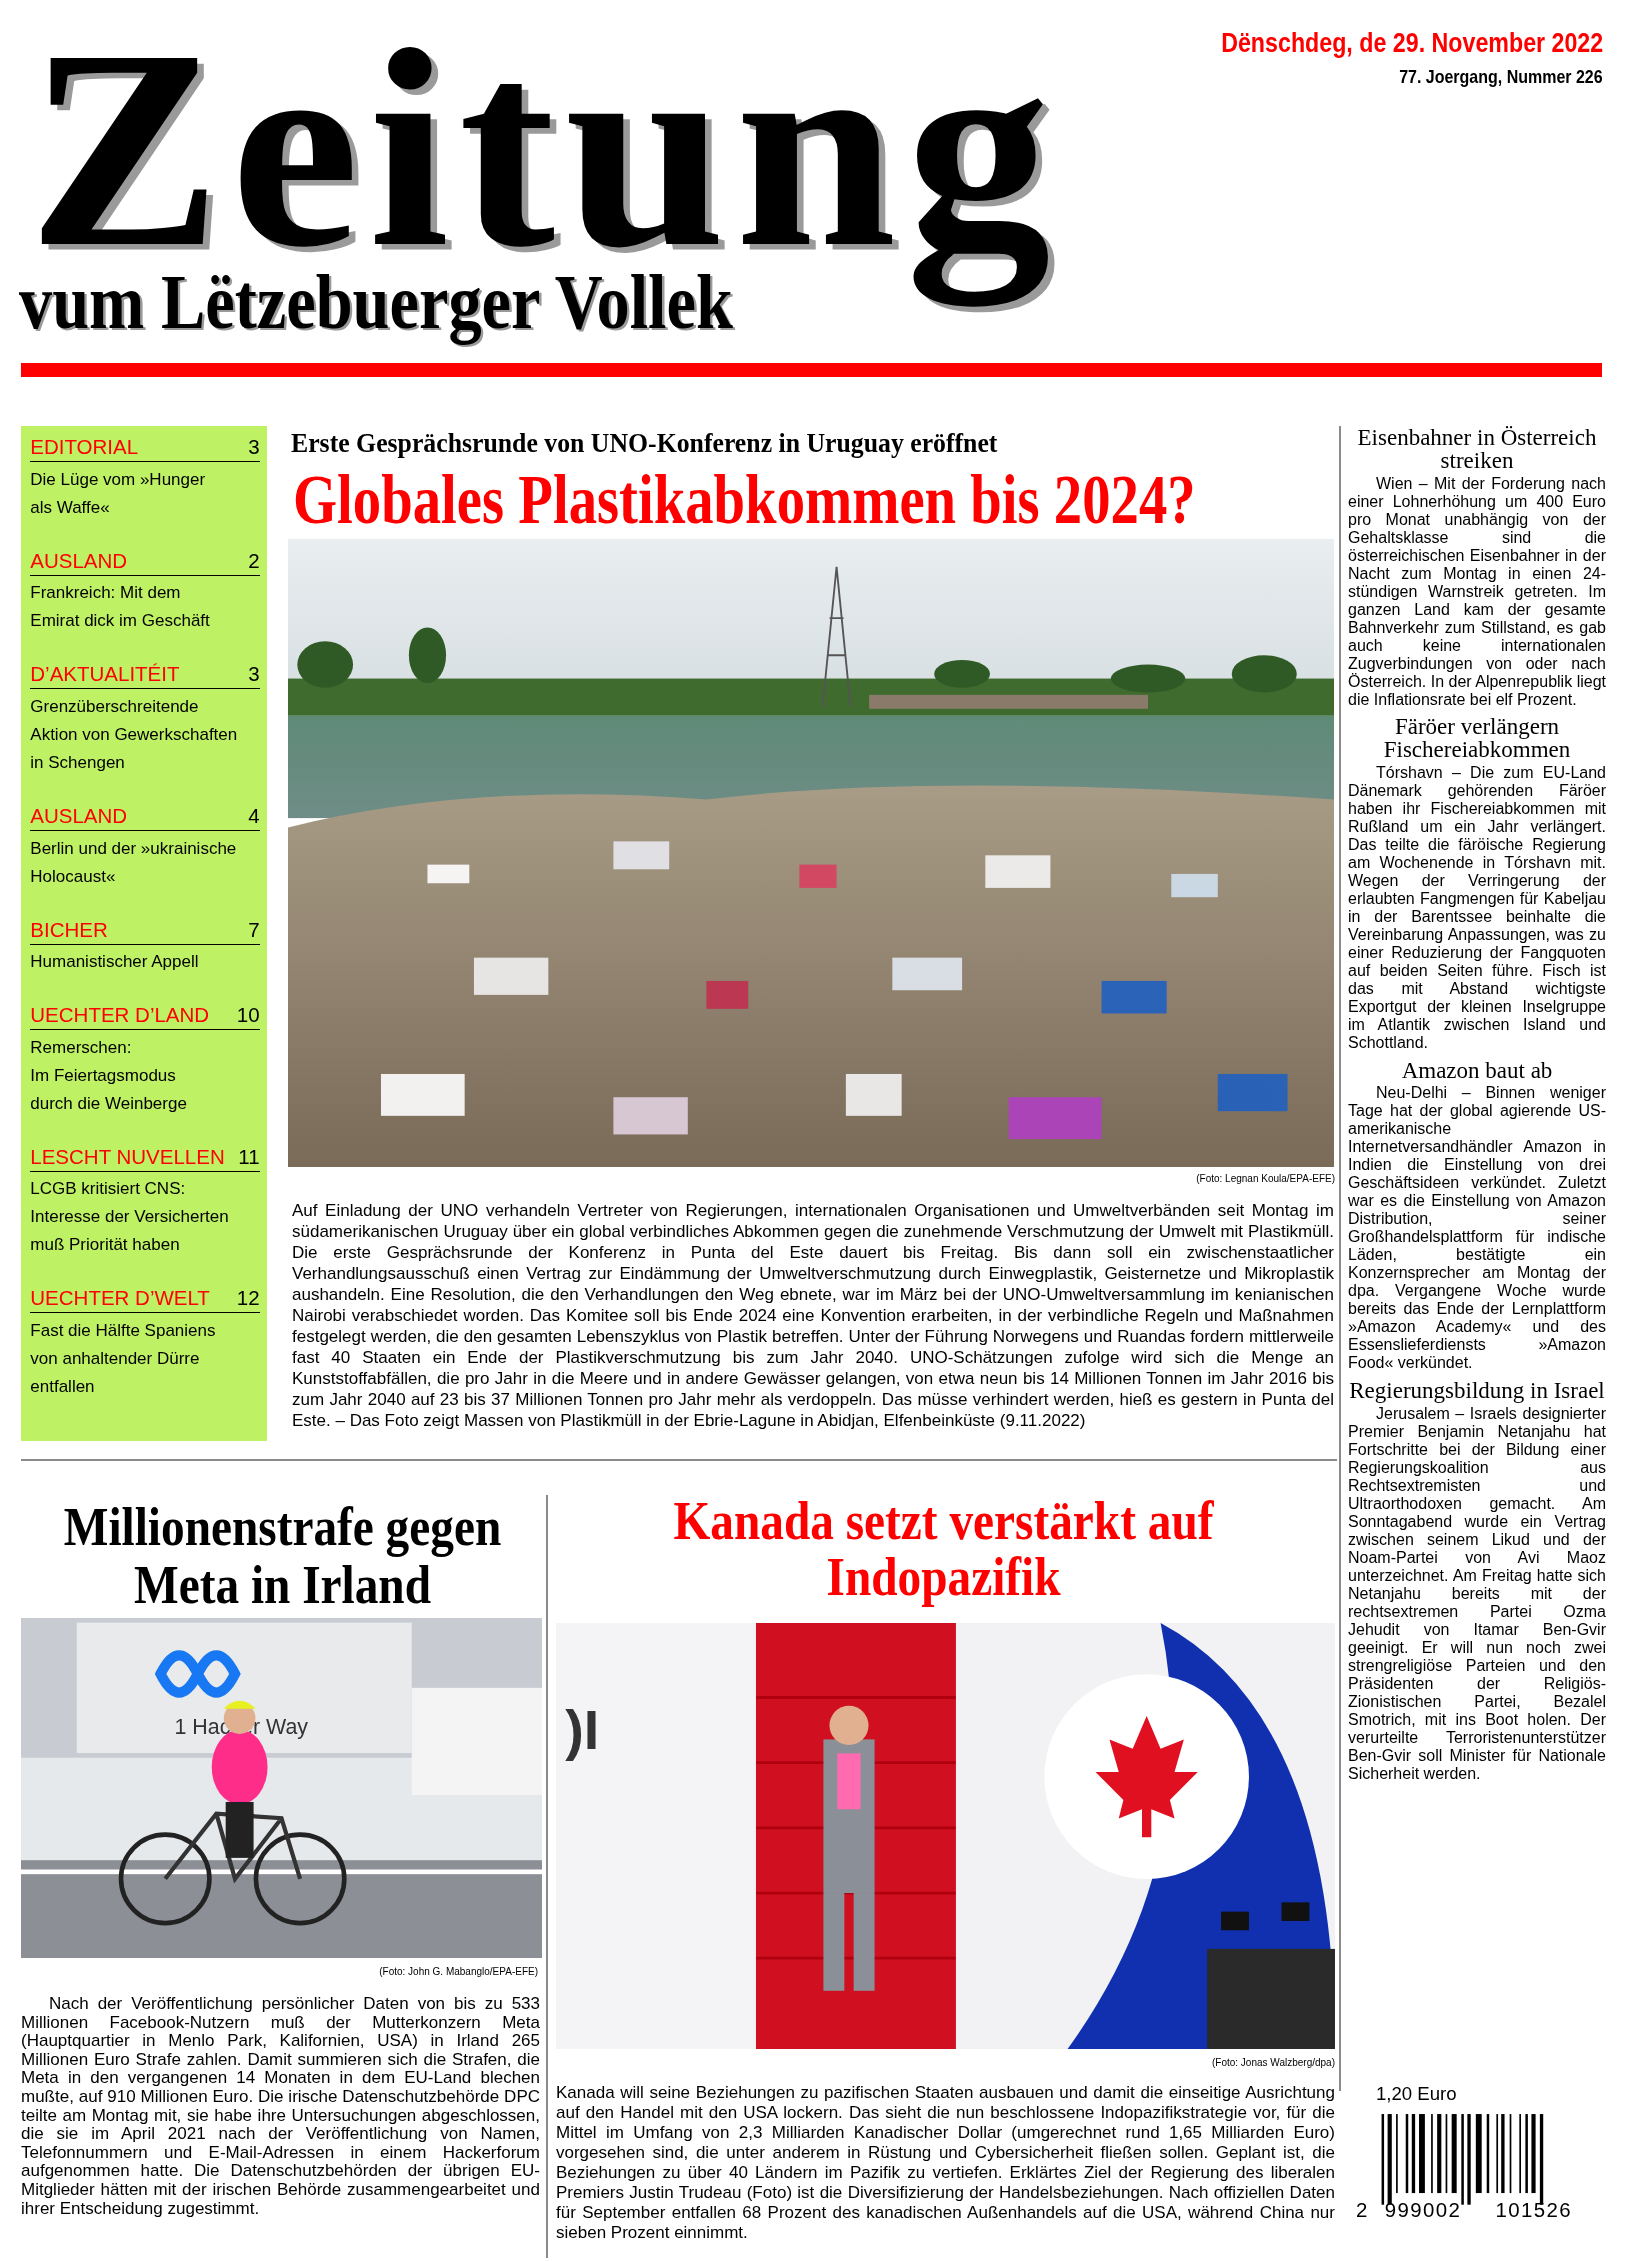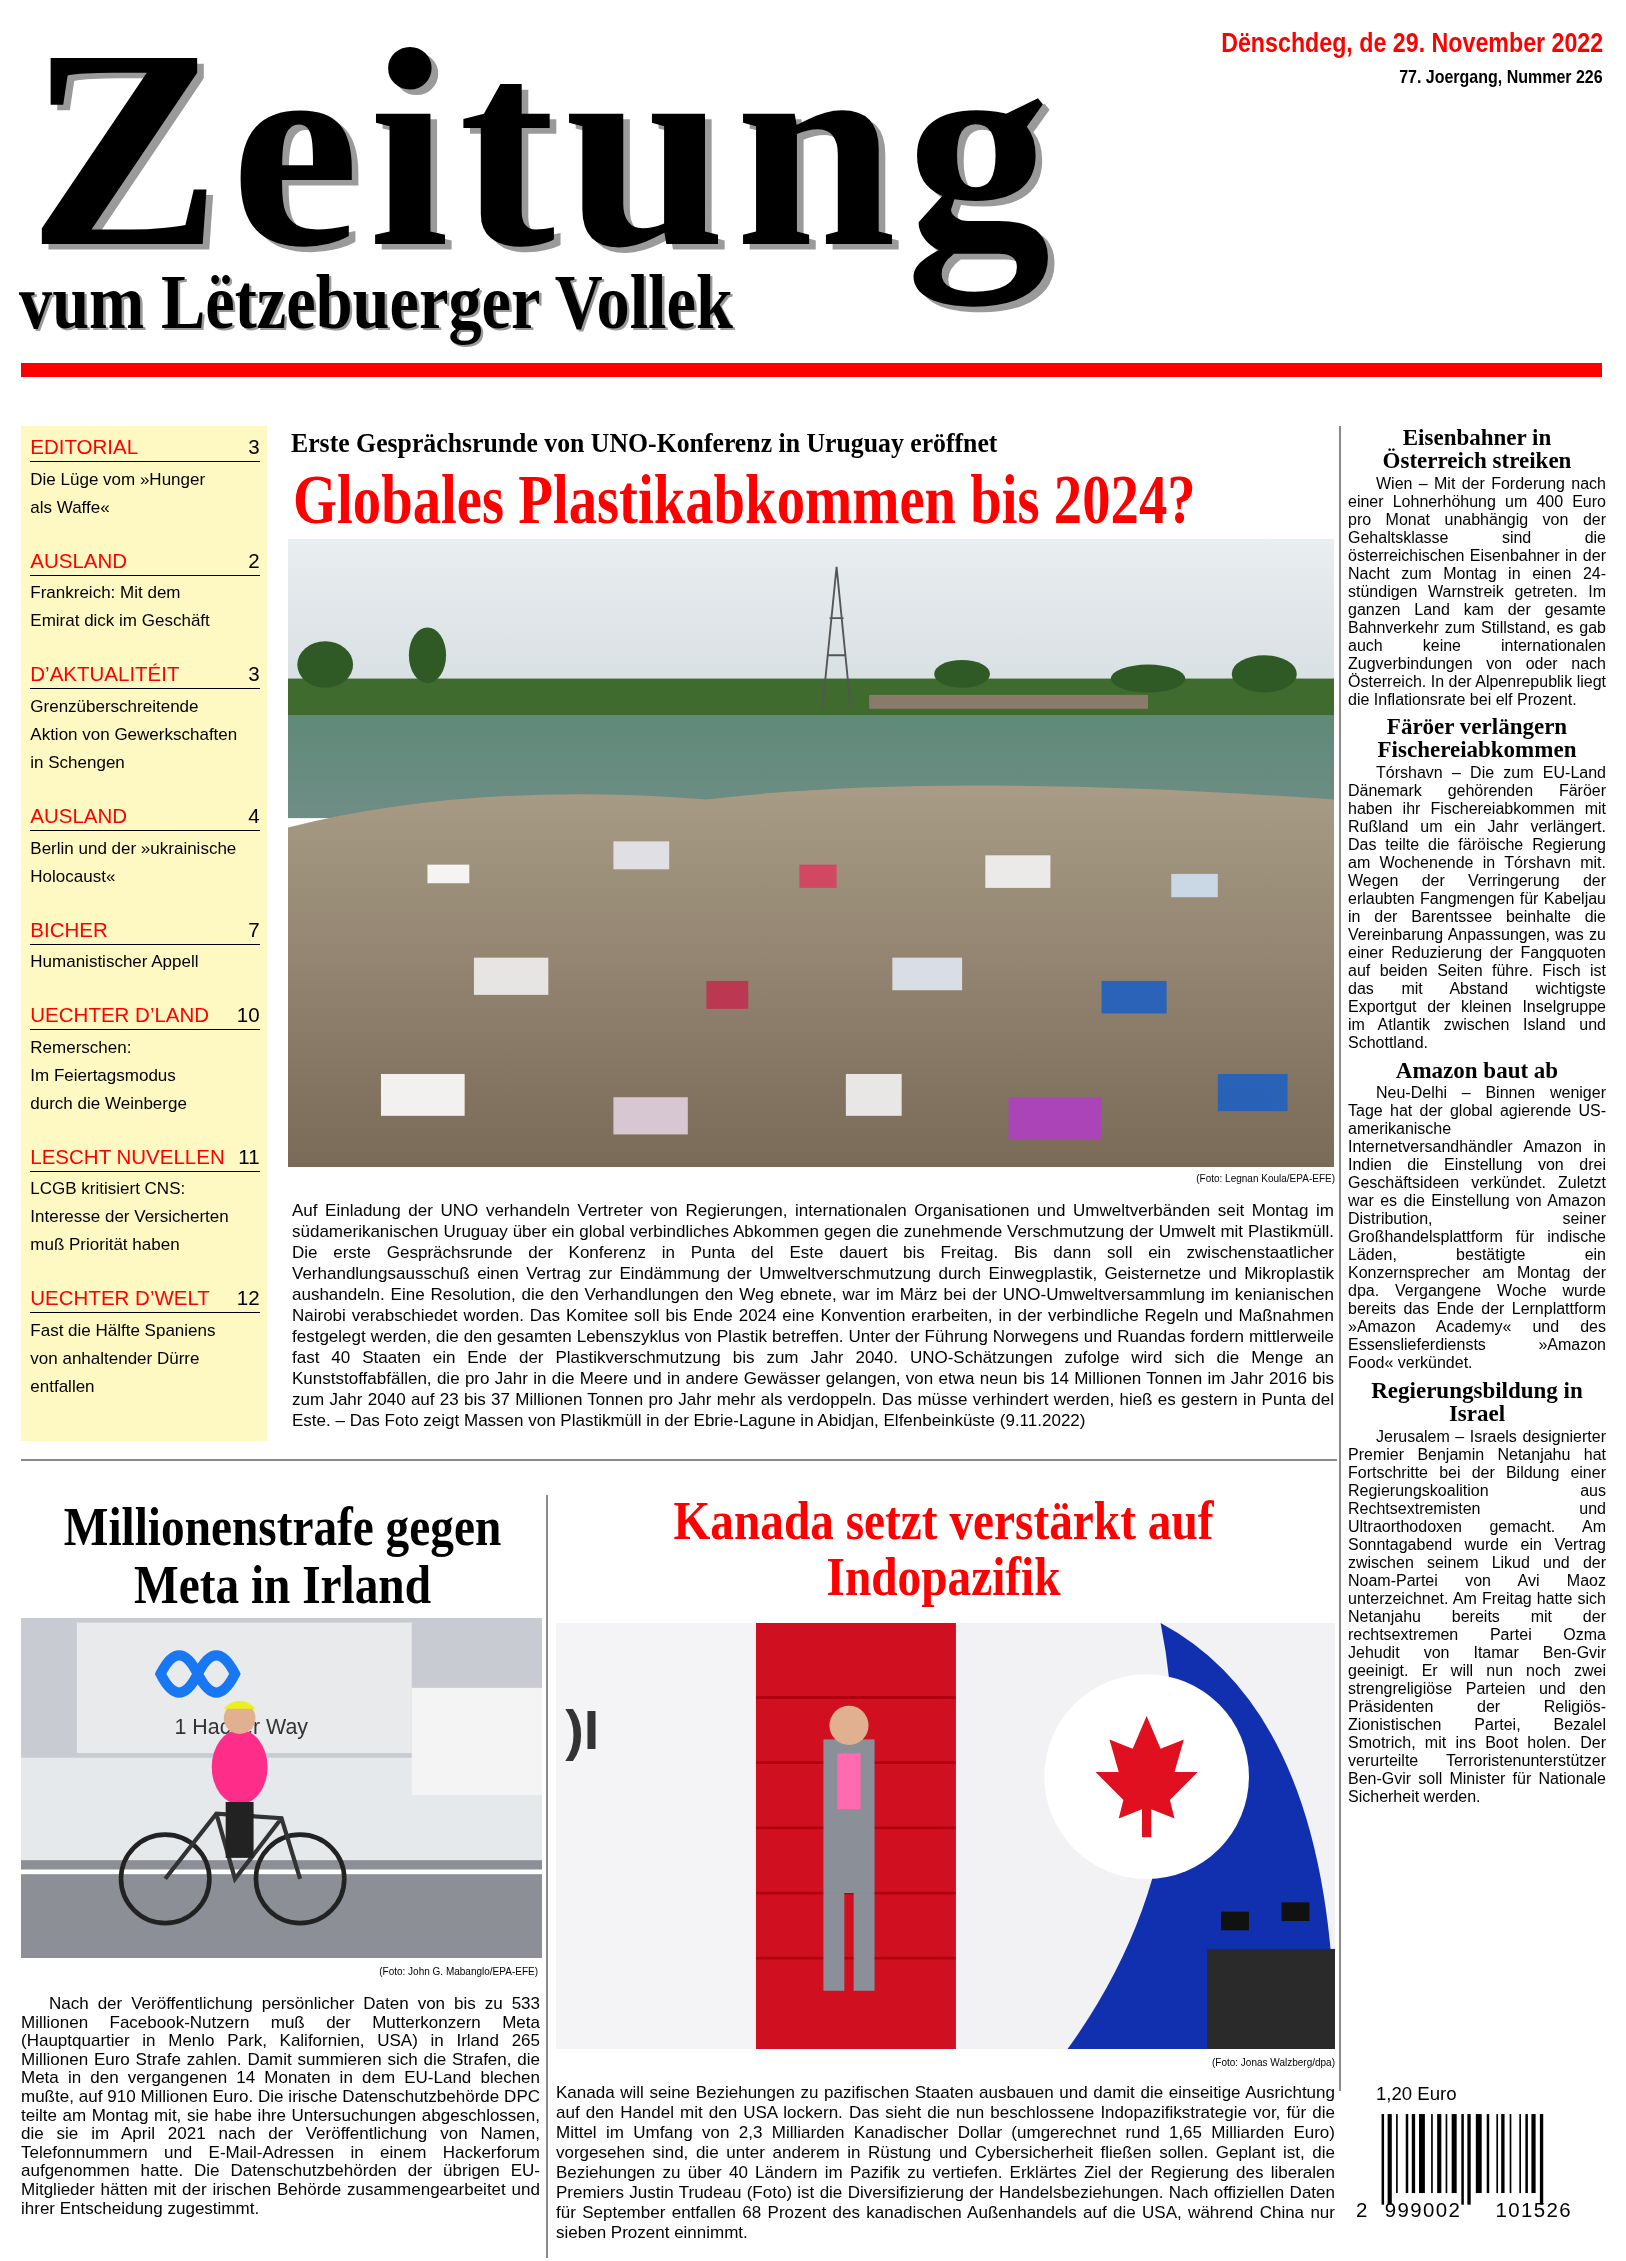--- a/index.html
+++ b/index.html
@@ -7,41 +7,41 @@
   .abs { position:absolute; }
 
   
   .masthead-title { left:28px; top:9.3px; font-family:"Liberation Serif", serif; font-weight:bold; font-size:284px; line-height:279px; letter-spacing:9.3px; color:#000; text-shadow:6.5px 5.6px 0 #9a9a9a; transform:scaleX(1.02); transform-origin:left top; white-space:nowrap; }
   .masthead-sub { left:18.6px; top:260px; font-family:"Liberation Serif", serif; font-weight:bold; font-size:79px; line-height:84px; color:#000; text-shadow:2.8px 2.3px 0 #9a9a9a; transform:scaleX(0.84); transform-origin:left top; white-space:nowrap; }
   .dateline { right:23px; top:27px; color:#ff0000; font-weight:bold; font-size:27px; line-height:33px; transform:scaleX(0.86); transform-origin:right top; white-space:nowrap; }
   .issue { right:23px; top:65px; font-weight:bold; font-size:18.6px; line-height:23px; transform:scaleX(0.86); transform-origin:right top; white-space:nowrap; }
   .red-rule { left:21px; top:363px; width:1581px; height:14px; background:#ff0000; }
 
   
-  .toc { left:21px; top:426px; width:246px; height:1015px; background:#fef9c3; box-sizing:border-box; padding:9.3px 7.4px 0 9.3px; }
+  .toc { left:21px; top:426px; width:246px; height:1015px; background:#bef264; box-sizing:border-box; padding:9.3px 7.4px 0 9.3px; }
   .toc-section { margin-bottom:27px; }
   .toc-head { display:flex; justify-content:space-between; align-items:flex-end; border-bottom:1.9px solid #000; padding-bottom:1.9px; margin-bottom:3.7px; }
   .toc-head .cat { color:#ff0000; font-size:20.5px; line-height:24px; }
   .toc-head .page { font-size:20.5px; line-height:24px; }
   .toc-text { font-size:17px; line-height:28px; }
 
   
   .kicker { left:291px; top:426px; font-family:"Liberation Serif", serif; font-weight:bold; font-size:28px; line-height:33px; transform:scaleX(0.92); transform-origin:left top; white-space:nowrap; }
   .lead-headline { left:293px; top:465px; color:#ff0000; font-family:"Liberation Serif", serif; font-weight:bold; font-size:70px; line-height:70px; transform:scaleX(0.81); transform-origin:left top; white-space:nowrap; }
   .lead-photo { left:288px; top:539px; width:1046px; height:628px; overflow:hidden; }
   .caption { font-size:10px; line-height:16px; text-align:right; transform-origin:right top; }
   .lead-caption { right:291px; top:1171px; }
   .lead-text { left:292px; top:1200px; width:1042px; font-size:17px; line-height:21px; text-align:justify; transform-origin:left top; }
 
   .col-divider-v { background:#8a8a8a; width:2.3px; }
   .h-divider { background:#8a8a8a; height:2.3px; }
 
   
   .brief-col { left:1348px; top:426px; width:258px; }
-  .brief-head { font-family:"Liberation Serif", serif; font-weight:bold; font-size:23px; line-height:23px; text-align:center; margin-bottom:2.8px; }
+  .brief-head { font-family:"Liberation Serif", serif; font-weight:normal; font-size:23px; line-height:23px; text-align:center; margin-bottom:2.8px; }
   .brief-body { font-size:16px; line-height:18px; text-align:justify; margin-bottom:6.5px; }
   .brief-body .place { font-weight:normal; padding-left:28px; }
 
   
   .meta-headline { left:21px; top:1498px; width:523px; text-align:center; font-family:"Liberation Serif", serif; font-weight:bold; font-size:55px; line-height:58px; transform:scaleX(0.86); transform-origin:center top; }
   .meta-photo { left:21px; top:1618px; width:521px; height:340px; overflow:hidden; }
   .meta-caption { right:1088px; top:1964px; }
   .meta-text { left:21px; top:1995px; width:519px; font-size:17px; line-height:18.6px; text-align:justify; }
 
   

